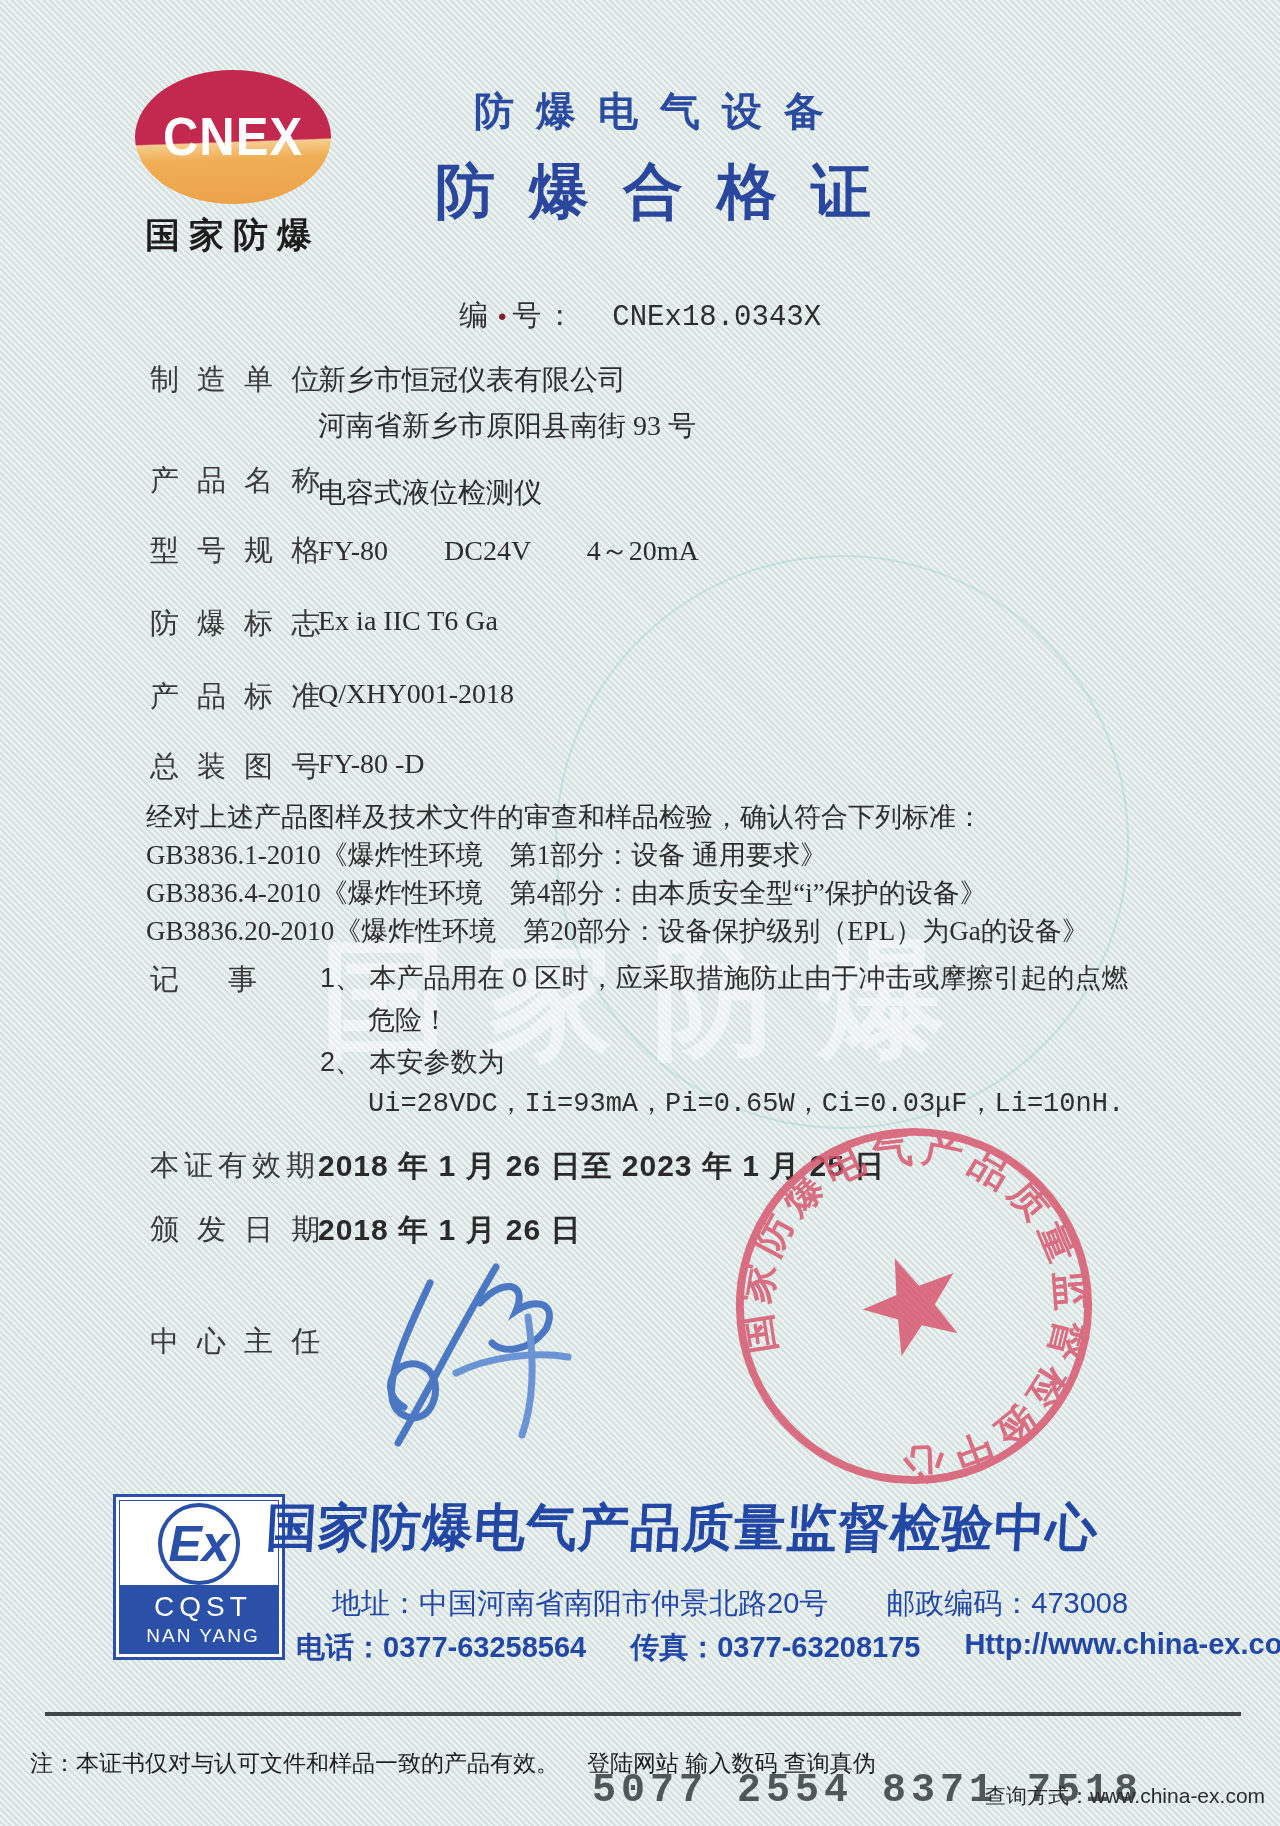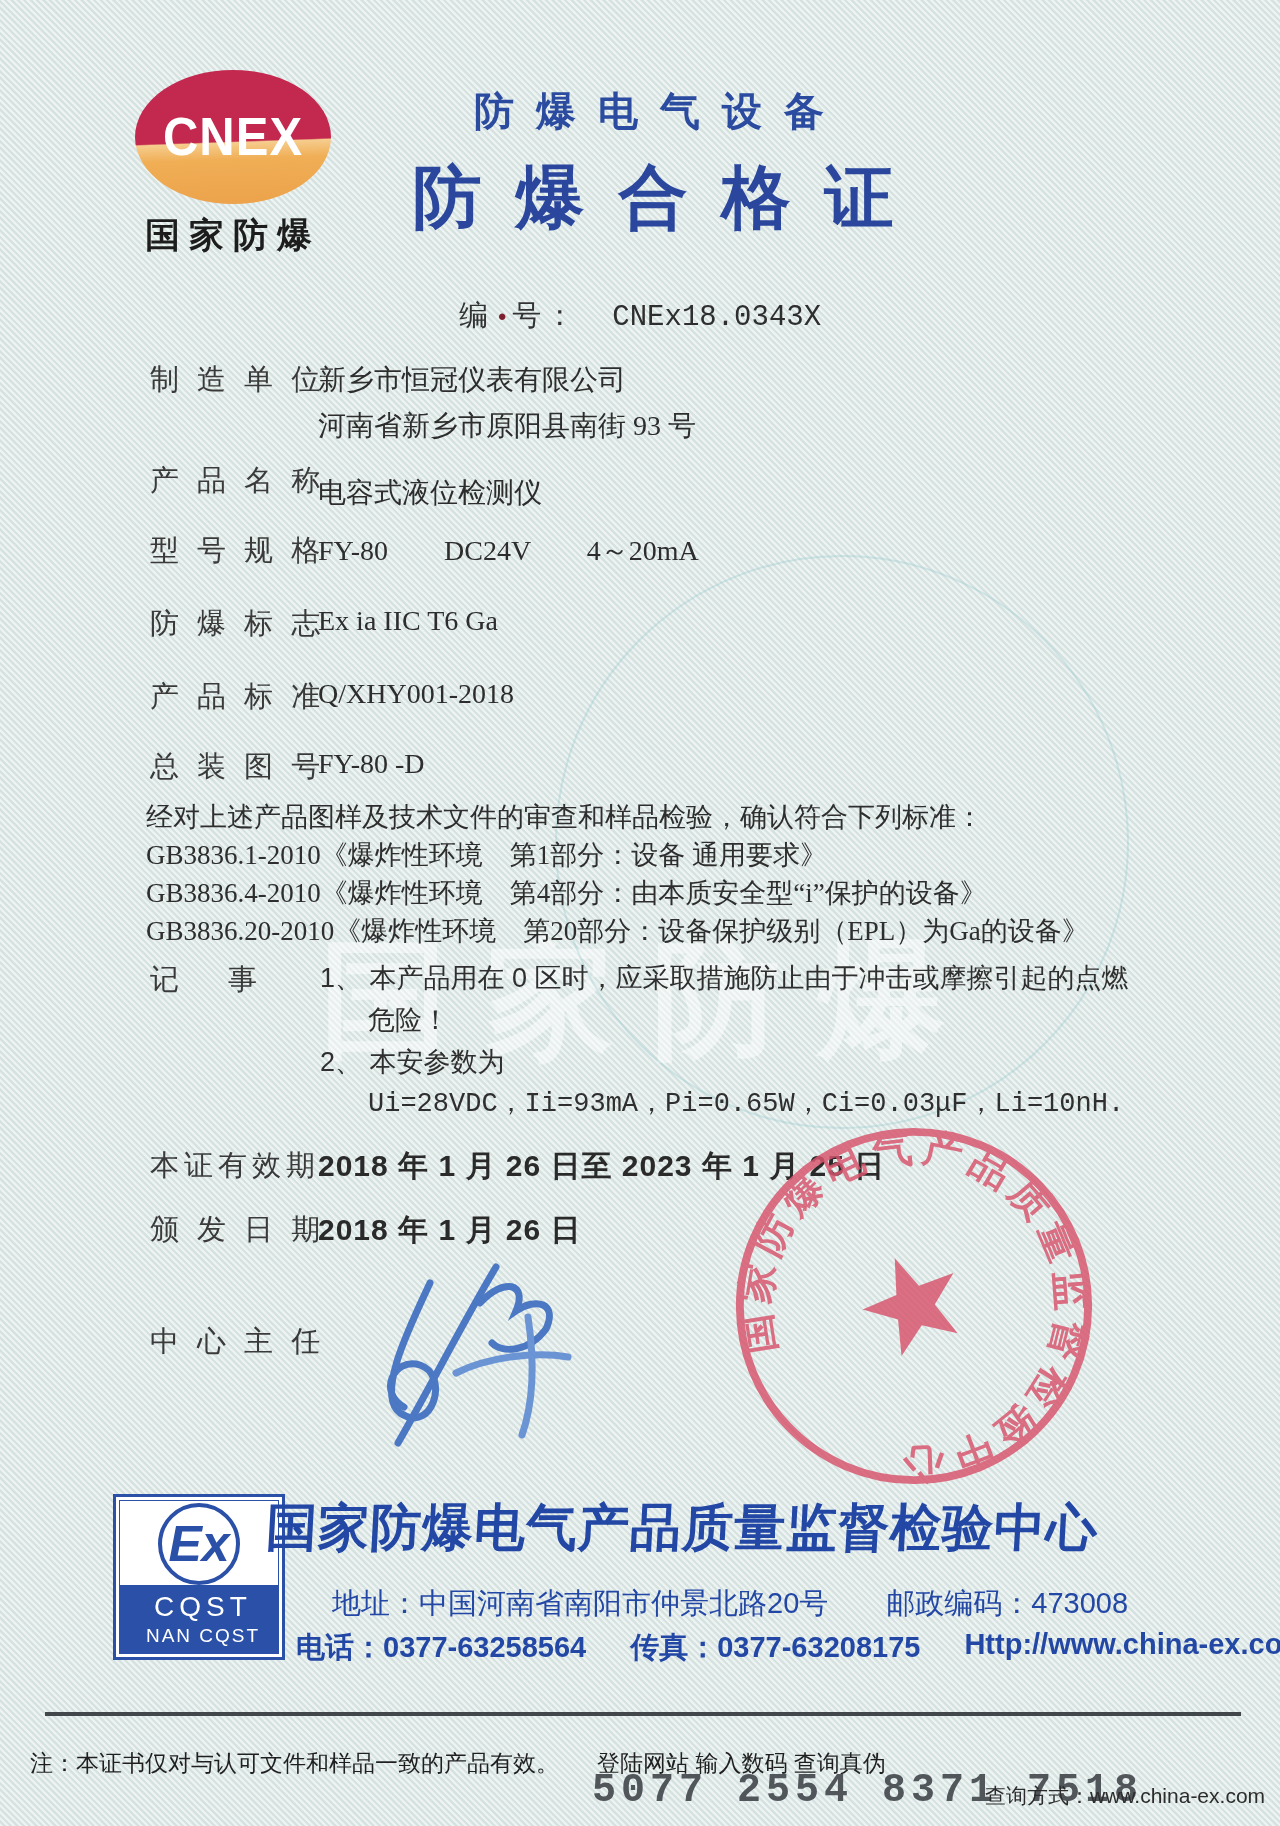--- a/index.html
+++ b/index.html
@@ -20,21 +20,21 @@
   .logo{left:135px;top:70px;width:196px;height:134px;border-radius:50%;
     background:linear-gradient(178deg,#c3294f 0%,#c3294f 53%,#f6cd8e 54%,#f0ae55 66%,#eca24b 100%);
     display:flex;align-items:center;justify-content:center;z-index:1;}
   .logo-text{font-size:49px;font-weight:bold;color:#ffffff;letter-spacing:1px;
     font-family:"Liberation Sans",sans-serif;transform:scaleY(1.08);}
   .logo-caption{left:133px;top:212px;width:200px;text-align:center;font-size:35px;font-weight:bold;
     color:#1d1d1d;letter-spacing:9px;z-index:1;}
   
   .doc-type{left:320px;top:84px;width:680px;text-align:center;font-size:40px;font-weight:bold;
     color:#2b4ba0;letter-spacing:22px;white-space:nowrap;z-index:1;}
-  .title{left:260px;top:152px;width:820px;text-align:center;font-size:69px;font-weight:bold;
+  .title{left:260px;top:152px;width:820px;text-align:center;font-size:60px;font-weight:bold;
     color:#2a479d;letter-spacing:34px;white-space:nowrap;z-index:1;}
   .cert-line{left:380px;top:296px;width:520px;display:flex;justify-content:center;align-items:baseline;
     gap:6px;z-index:1;}
   .cert-label{font-size:29px;color:#333;letter-spacing:4px;}
   .cert-dot{font-size:24px;color:#7d1f2e;}
   .cert-no{font-size:29px;color:#2e2e2e;margin-left:28px;font-family:"Liberation Mono","DejaVu Sans Mono",monospace;text-align:right;}
   
   .flabel{left:150px;font-size:29px;color:#3a3a3a;letter-spacing:5px;white-space:nowrap;z-index:1;}
   .fvalue{left:318px;font-size:28px;color:#2d2d2d;white-space:pre;z-index:1;
     font-family:"Liberation Serif","DejaVu Serif",serif;}
@@ -69,21 +69,21 @@
   .badge-city{font-size:19px;color:#fff;letter-spacing:2px;margin-top:2px;}
   
   .org-name{left:266px;top:1494px;font-size:51px;font-weight:bold;color:#2347a5;
     white-space:nowrap;letter-spacing:1px;transform:skewX(-3deg);z-index:2;}
   .org-address{left:332px;top:1584px;font-size:29px;font-weight:normal;color:#2347a5;
     white-space:pre;z-index:1;}
   .org-contact{left:296px;top:1628px;display:flex;gap:44px;font-size:29px;font-weight:bold;
     color:#2347a5;white-space:nowrap;z-index:1;}
   
   .sep-line{left:45px;top:1712px;width:1196px;height:4px;background:#42474b;z-index:1;}
-  .footer-note{left:30px;top:1748px;display:flex;gap:38px;font-size:23px;color:#1f1f1f;z-index:1;}
+  .footer-note{left:30px;top:1748px;display:flex;gap:28px;font-size:23px;color:#1f1f1f;z-index:1;}
   .footer-code{left:592px;top:1768px;font-size:40px;font-weight:bold;color:#51565b;
     letter-spacing:5px;font-family:"Liberation Mono","DejaVu Sans Mono",monospace;z-index:1;}
   .footer-query{left:985px;top:1782px;font-size:21px;color:#2c2c2c;z-index:1;white-space:nowrap;}
 </style>
 </head>
 <body>
 
 <div class="page">
 
   <div class="abs watermark">国家防爆</div>
@@ -165,21 +165,21 @@
   </svg>
 
   <div class="abs badge">
     <div class="badge-top">
       <div class="badge-circle">
         <span class="badge-ex">Ex</span>
       </div>
     </div>
     <div class="badge-bottom">
       <span class="badge-cqst">CQST</span>
-      <span class="badge-city">NAN CQST</span>
+      <span class="badge-city">NAN YANG</span>
     </div>
   </div>
 
   <div class="abs org-name">国家防爆电气产品质量监督检验中心</div>
   <div class="abs org-address">地址：中国河南省南阳市仲景北路20号　　邮政编码：473008</div>
   <div class="abs org-contact">
     <span>电话：0377-63258564</span>
     <span>传真：0377-63208175</span>
     <span>Http://www.china-ex.com</span>
   </div>

